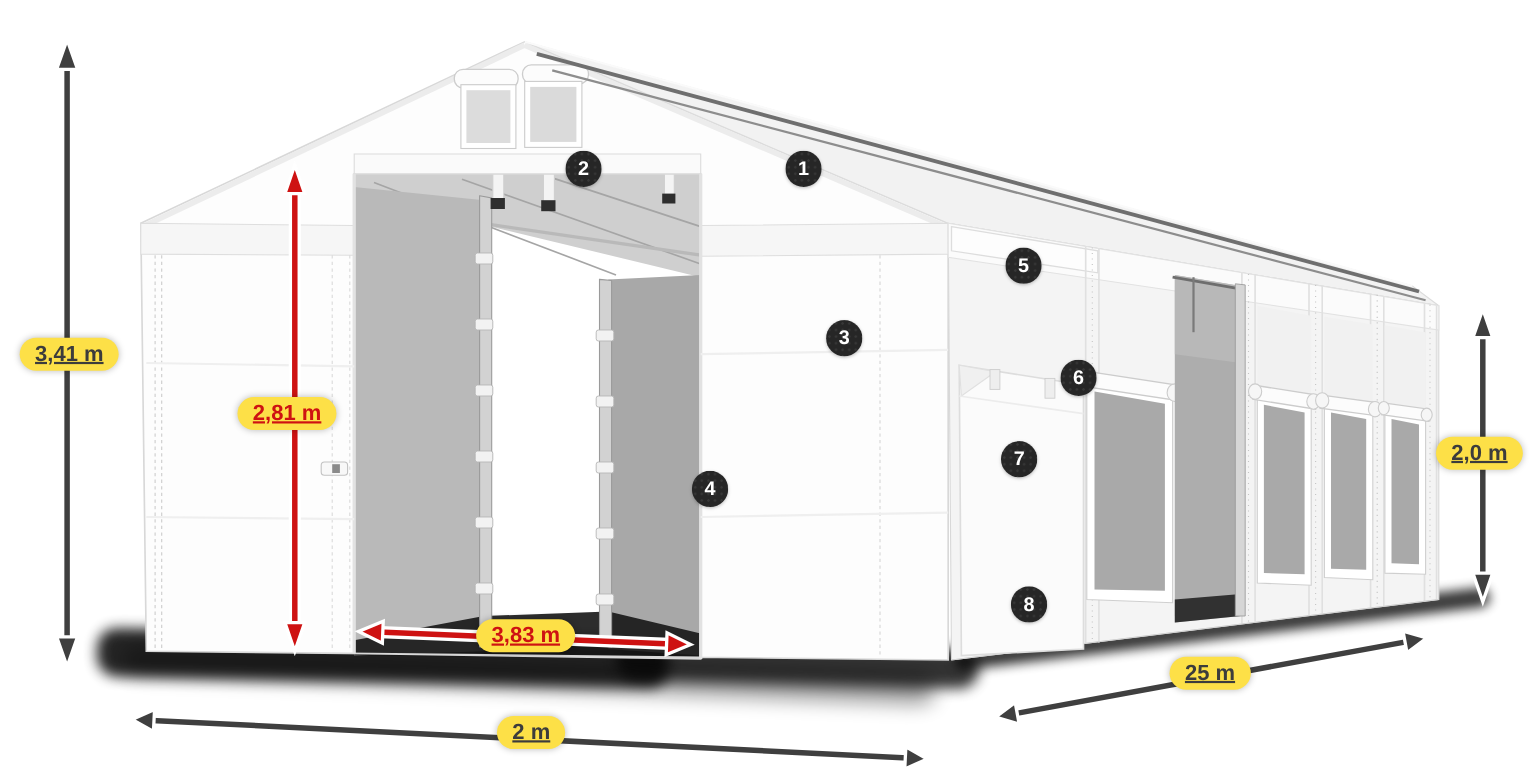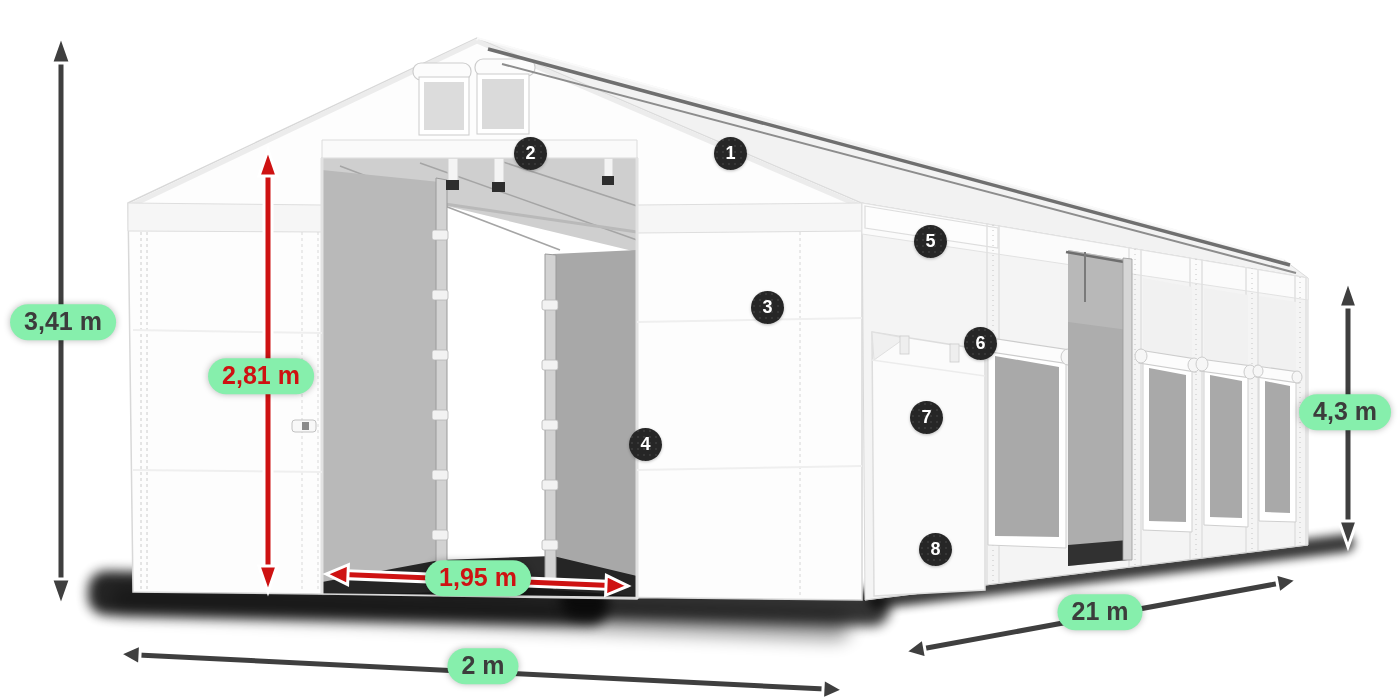--- a/index.html
+++ b/index.html
@@ -8,23 +8,23 @@
     background:#ffffff;font-family:"Liberation Sans",sans-serif;
   }
   #stage svg{position:absolute;left:0;top:0;z-index:2;}
   .shadow{position:absolute;z-index:1;background:#070707;}
   .sh-a{left:88px;top:576px;width:520px;height:44px;opacity:.88;filter:blur(6px);transform:rotate(1.2deg);border-radius:18px;}
   .sh-b{left:560px;top:586px;width:330px;height:36px;opacity:.82;filter:blur(6px);transform:rotate(1.6deg);border-radius:18px;}
   .sh-c{left:868px;top:592px;width:490px;height:18px;opacity:.8;filter:blur(5px);transform:rotate(-6.9deg);transform-origin:left center;border-radius:12px;}
   .sh-d{left:110px;top:600px;width:740px;height:26px;opacity:.42;filter:blur(9px);transform:rotate(2.2deg);border-radius:20px;}
   .pill{
     position:absolute;z-index:4;transform:translate(-50%,-50%);
-    background:#86efac;border-radius:22px;padding:4px 14px;
-    font-weight:bold;font-size:25px;line-height:1.1;color:#3c3c3c;
-    box-shadow:0 0 7px rgba(0,0,0,.28);white-space:nowrap;
+    background:#fde047;border-radius:22px;padding:4px 14px;
+    font-weight:bold;font-size:20px;line-height:1.1;color:#3c3c3c;
+    box-shadow:0 0 7px rgba(0,0,0,.28);white-space:nowrap;text-decoration:underline;
   }
   .pill.red{color:#ce1212;}
   .badge{
     position:absolute;z-index:4;width:33px;height:33px;border-radius:50%;
     background-color:#262626;
     background-image:radial-gradient(rgba(255,255,255,.08) 1px, transparent 1.3px);
     background-size:6px 6px;
     color:#ffffff;font-weight:bold;font-size:18px;line-height:33px;text-align:center;
     box-shadow:0 1px 3px rgba(0,0,0,.25);
   }
@@ -253,24 +253,24 @@
     <g>
       <line x1="1348" y1="296" x2="1348" y2="532" stroke="#ffffff" stroke-width="11"></line>
       <line x1="1348" y1="300" x2="1348" y2="528" stroke="#3f3f3f" stroke-width="5"></line>
       <polygon points="1348,281 1339,307 1357,307" fill="#3f3f3f" stroke="#ffffff" stroke-width="3"></polygon>
       <polygon points="1348,547 1339,521 1357,521" fill="#3f3f3f" stroke="#ffffff" stroke-width="3"></polygon>
     </g>
   </svg>
 
   <div class="pill" style="left:63px;top:322px;">3,41 m</div>
   <div class="pill red" style="left:261px;top:376px;">2,81 m</div>
-  <div class="pill red" style="left:478px;top:578px;">1,95 m</div>
+  <div class="pill red" style="left:478px;top:578px;">3,83 m</div>
   <div class="pill" style="left:483px;top:666px;">2 m</div>
-  <div class="pill" style="left:1100px;top:612px;">21 m</div>
-  <div class="pill" style="left:1345px;top:412px;">4,3 m</div>
+  <div class="pill" style="left:1100px;top:612px;">25 m</div>
+  <div class="pill" style="left:1345px;top:412px;">2,0 m</div>
 
   <div class="badge" style="left:714px;top:137px;">1</div>
   <div class="badge" style="left:514px;top:137px;">2</div>
   <div class="badge" style="left:751px;top:291px;">3</div>
   <div class="badge" style="left:629px;top:428px;">4</div>
   <div class="badge" style="left:914px;top:225px;">5</div>
   <div class="badge" style="left:964px;top:327px;">6</div>
   <div class="badge" style="left:910px;top:401px;">7</div>
   <div class="badge" style="left:919px;top:533px;">8</div>
 

